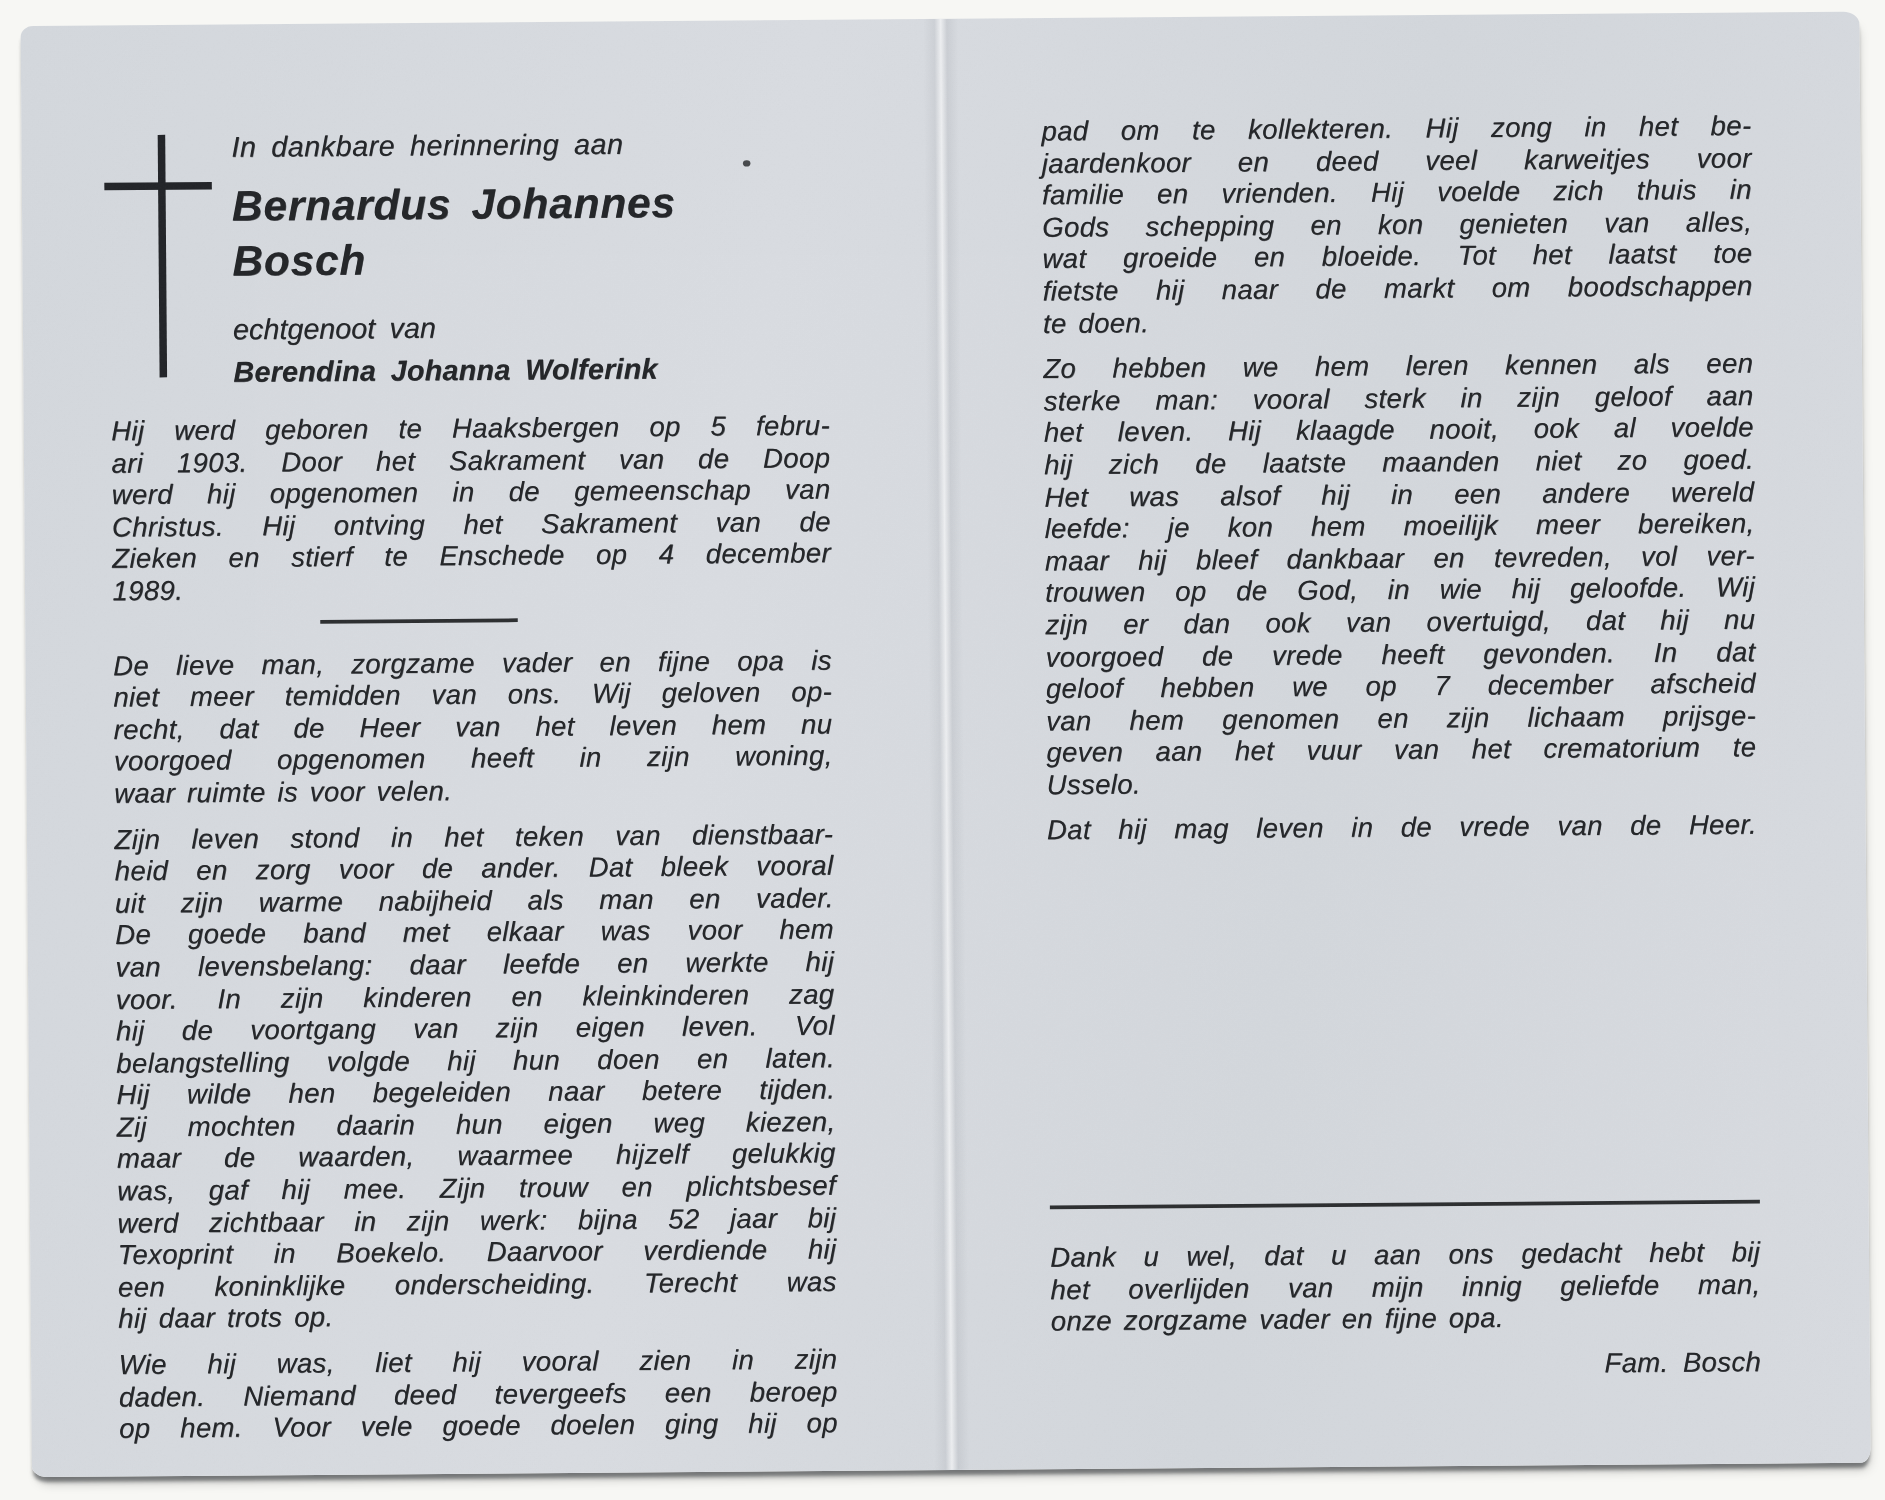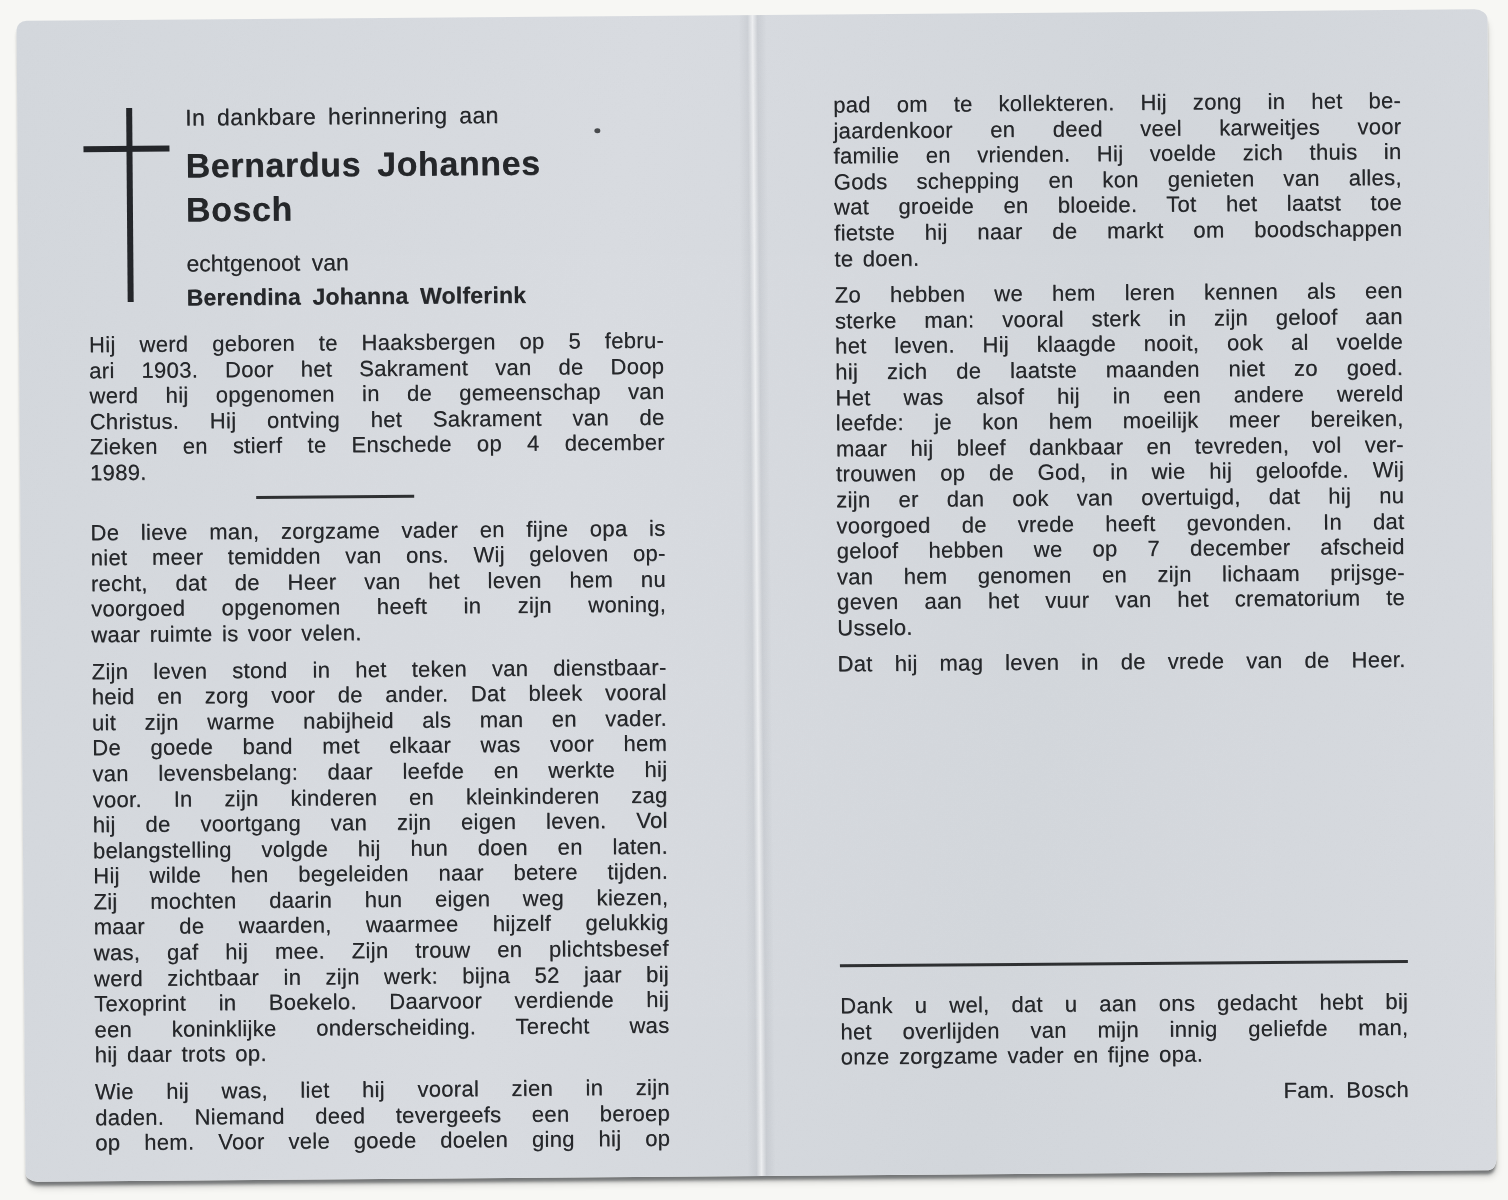--- a/index.html
+++ b/index.html
@@ -4,21 +4,21 @@
 <style>
   html, body {
     margin: 0; padding: 0;
     width: 1508px; height: 1200px;
     background: #f7f7f4;
     overflow: hidden;
     font-family: "Liberation Sans", "DejaVu Sans", sans-serif;
   }
   .scan {
     position: relative;
-    width: 1508px; height: 1200px;
+    width: 1508px; height: 1200px; font-style: italic;
   }
   .card {
     position: absolute;
     left: 21px; top: 15px;
     width: 1471px; height: 1161px;
     background: linear-gradient(100deg, #d4d8dd 0%, #d9dce1 38%, #d3d7dc 68%, #d8dbe0 100%);
     transform: rotate(-0.45deg);
     border-radius: 10px 13px 8px 12px / 9px 10px 11px 9px;
     box-shadow: 0 5px 3px -1px rgba(70,72,76,0.62), 2px 8px 9px -4px rgba(0,0,0,0.28);
     overflow: hidden;

